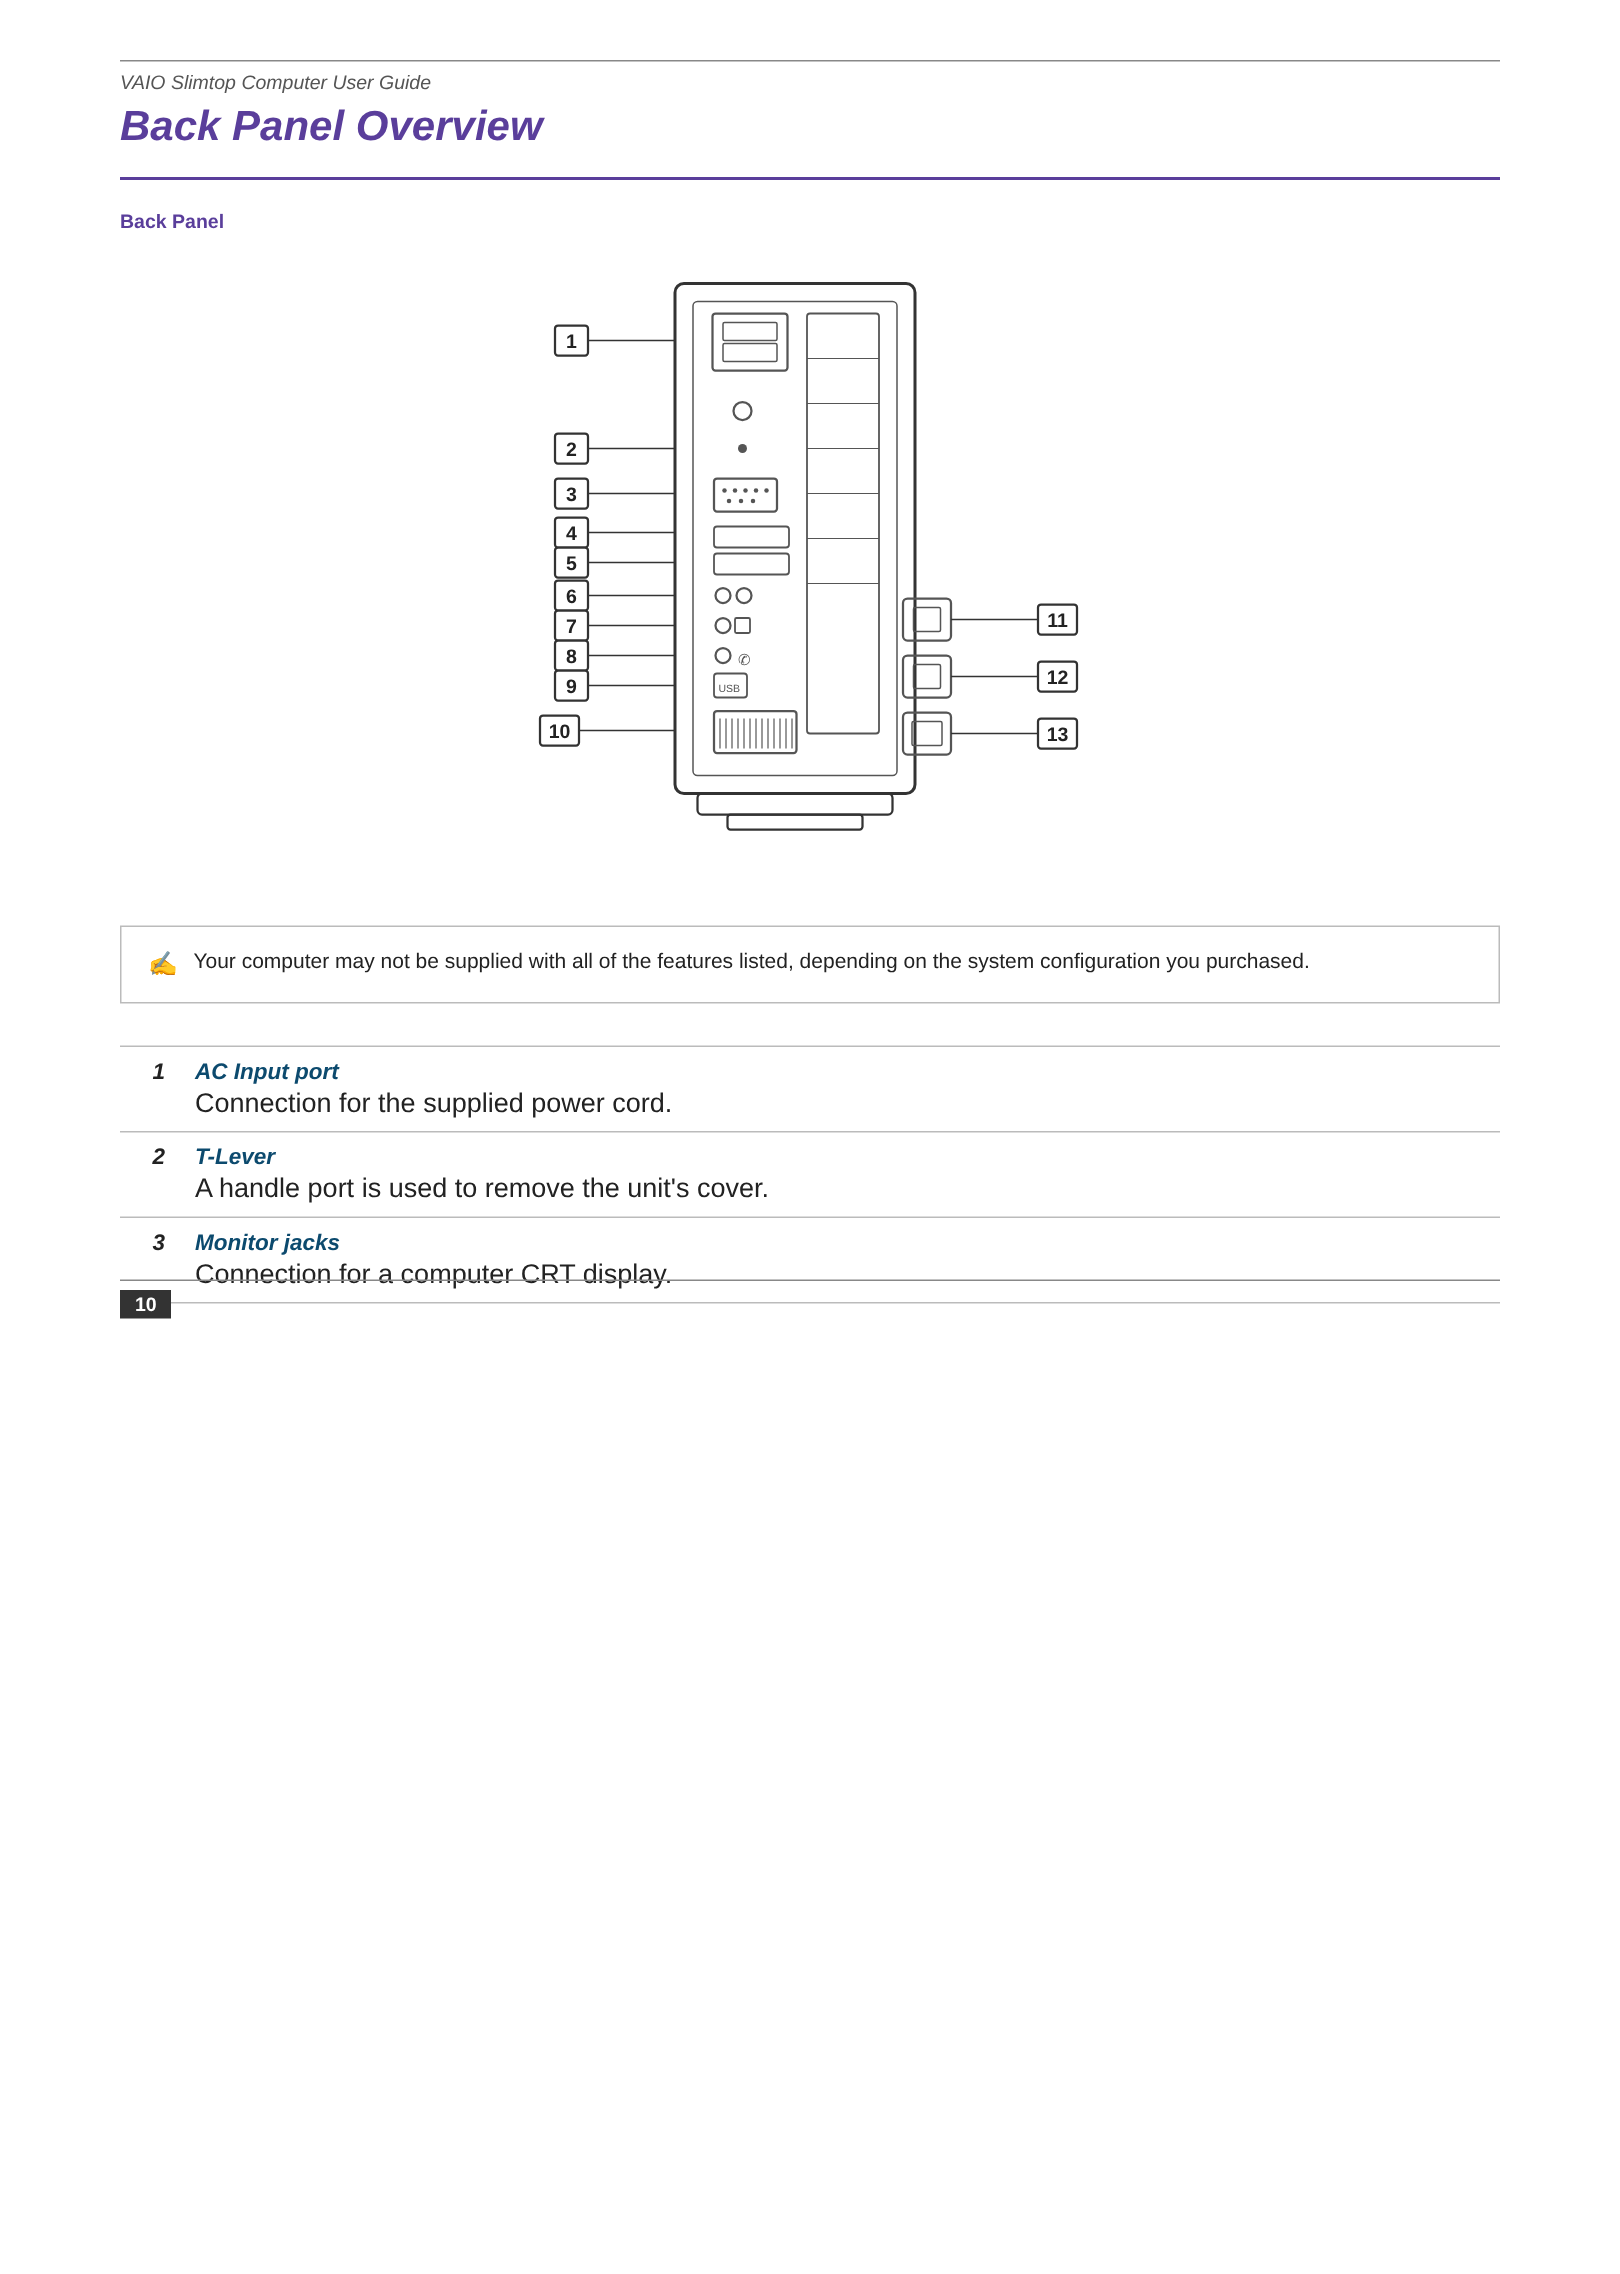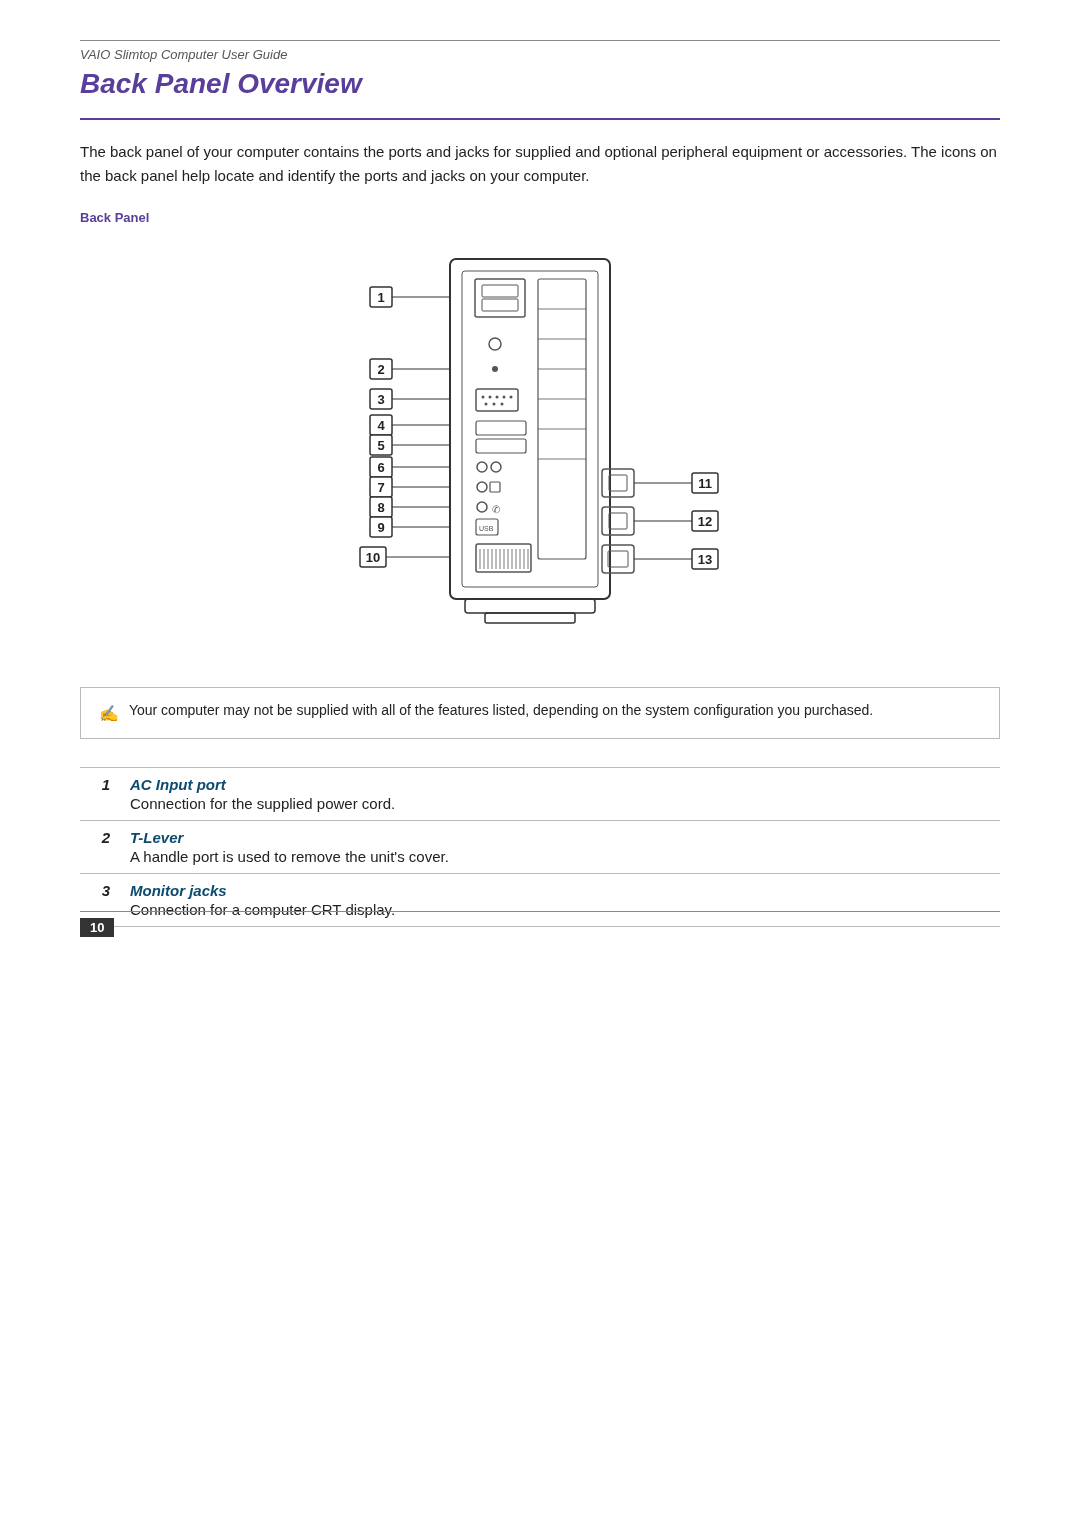--- a/index.html
+++ b/index.html
@@ -119,21 +119,21 @@
     .port-name {
       font-weight: bold;
       font-style: italic;
       color: #0c4a6e;
       display: block;
       margin-bottom: 2px;
     }
 
     .port-desc {
       color: #222;
-      font-size: 15px;
+      font-size: 18px;
     }
 
     
     .footer {
       position: absolute;
       bottom: 30px;
       left: 80px;
       right: 80px;
       border-top: 1px solid #888;
       display: flex;
@@ -159,21 +159,20 @@
 
 <div class="page">
 
   <div class="top-rule"></div>
 
   <div class="breadcrumb">VAIO Slimtop Computer User Guide</div>
 
   <div class="page-title">Back Panel Overview</div>
   <div class="title-rule"></div>
 
-  <p class="intro-text">The back panel of your computer contains the ports and jacks for supplied and optional peripheral equipment or accessories. The icons on the back panel help locate and identify the ports and jacks on your computer.</p>
 
   <div class="section-label">Back Panel</div>
 
   <div class="diagram-container">
     <svg class="diagram-svg" width="520" height="430" viewBox="0 0 520 430">
 
       <rect x="170" y="30" width="160" height="340" rx="6" ry="6" fill="white" stroke="#333" stroke-width="2"></rect>
 
       <rect x="182" y="42" width="136" height="316" rx="3" ry="3" fill="white" stroke="#555" stroke-width="1"></rect>
 

